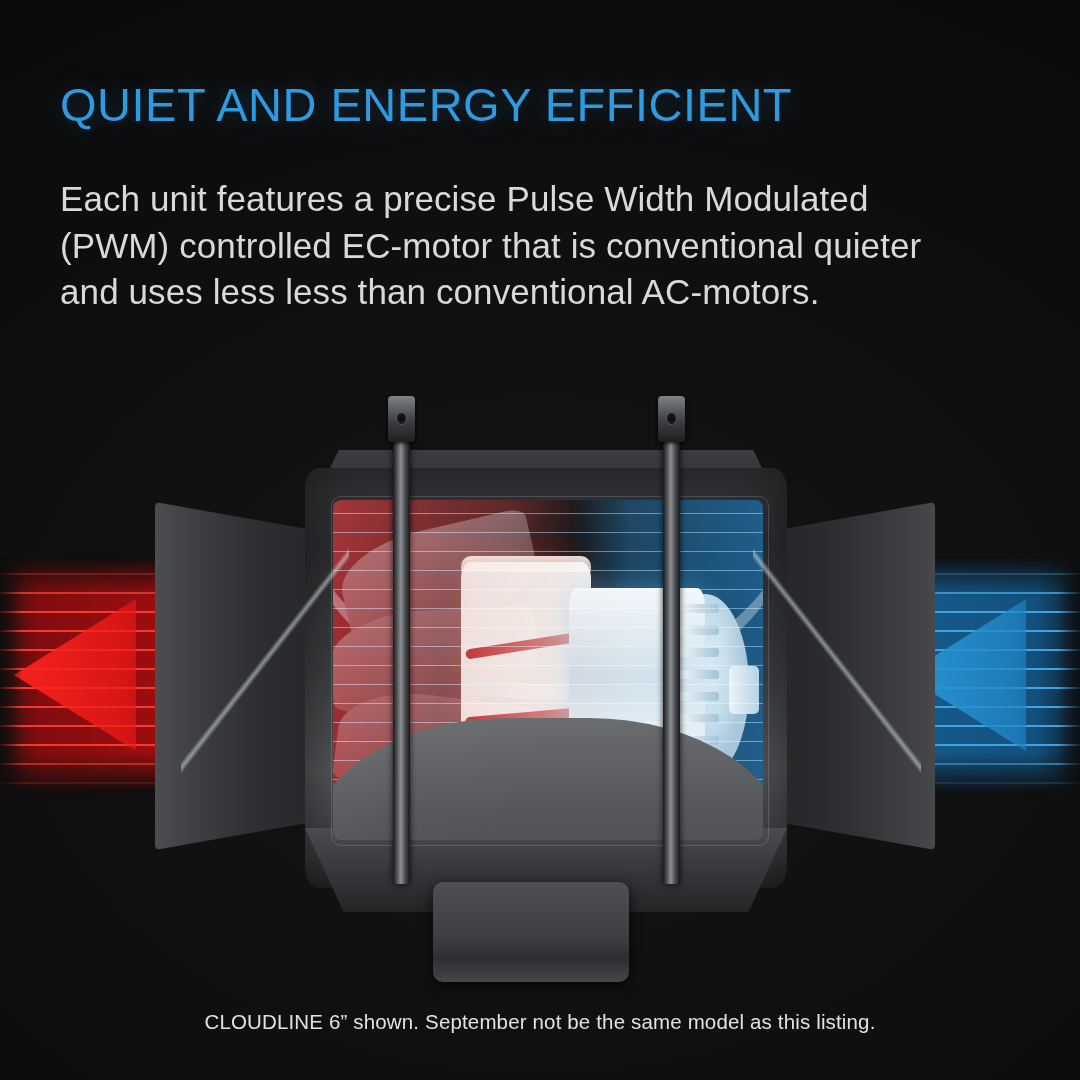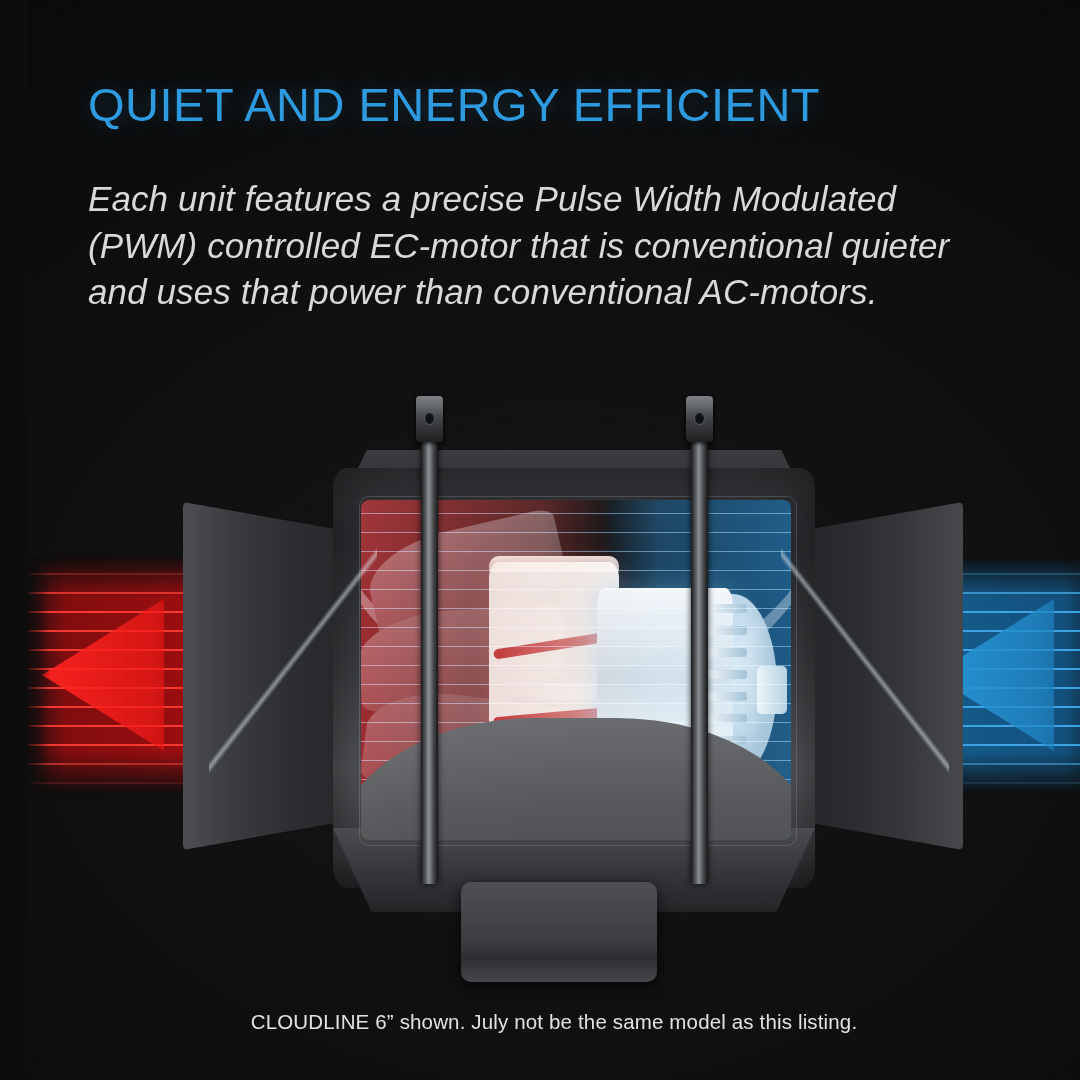--- a/index.html
+++ b/index.html
@@ -2,35 +2,35 @@
 <html><head>
 <meta charset="utf-8">
 <style>
   html,body{margin:0;padding:0;background:#000;}
   body{
     width:1080px;height:1080px;overflow:hidden;position:relative;
     background:#0d0d0d;
     font-family:"Liberation Sans","DejaVu Sans",sans-serif;
     -webkit-font-smoothing:antialiased;
   }
-  .stage{position:absolute;inset:0;background:radial-gradient(130% 100% at 50% 62%,#151515 0%,#0d0d0d 55%,#060606 100%);overflow:hidden;margin-left:28px;}
+  .stage{position:absolute;inset:0;background:radial-gradient(130% 100% at 50% 62%,#151515 0%,#0d0d0d 55%,#060606 100%);overflow:hidden;}
 
   
   .headline{
     position:absolute;left:60px;top:80px;width:960px;
     color:#2e9be0;font-size:47px;line-height:1.05;font-weight:400;
     letter-spacing:.5px;white-space:nowrap;
     text-shadow:0 0 22px rgba(46,155,224,.30);
   }
   .body-copy{
     position:absolute;left:60px;top:176px;width:985px;
     color:#d9d9d9;font-size:35px;line-height:1.33;font-weight:300;
     letter-spacing:.1px;
   }
-  .body-copy div{white-space:nowrap;font-style:italic;}
+  .body-copy div{white-space:nowrap;}
   .footnote{
     position:absolute;left:0;right:0;top:1010px;text-align:center;
     color:#e2e2e2;font-size:20.5px;font-weight:300;letter-spacing:.15px;
   }
 
   
   .flow{position:absolute;top:556px;height:238px;overflow:hidden;}
   .flow .glow{position:absolute;inset:0;}
   .flow .lines{
     position:absolute;inset:-2px 0;
@@ -187,21 +187,21 @@
 </head>
 <body>
 
 <div class="stage">
 
   <div class="headline">QUIET AND ENERGY EFFICIENT</div>
 
   <div class="body-copy">
     <div>Each unit features a precise Pulse Width Modulated</div>
     <div>(PWM) controlled EC-motor that is conventional quieter</div>
-    <div>and uses that power than conventional AC-motors.</div>
+    <div>and uses less less than conventional AC-motors.</div>
   </div>
 
   <div class="flow" id="flow-red">
     <div class="glow"></div>
     <div class="lines"></div>
     <div class="arrow" id="arrow-red"></div>
     <div class="edgeL"></div>
     <div class="fadeT"></div>
     <div class="fadeB"></div>
   </div>
@@ -265,14 +265,14 @@
     <div id="cut-right"></div>
 
     <div class="strap" id="strap-left"></div>
     <div class="strap" id="strap-right"></div>
     <div class="buckle" id="buckle-left"></div>
     <div class="buckle" id="buckle-right"></div>
 
     <div id="junction-box"></div>
   </div>
 
-  <div class="footnote">CLOUDLINE 6” shown. July not be the same model as this listing.</div>
+  <div class="footnote">CLOUDLINE 6” shown. September not be the same model as this listing.</div>
 </div>
 
 </body></html>

